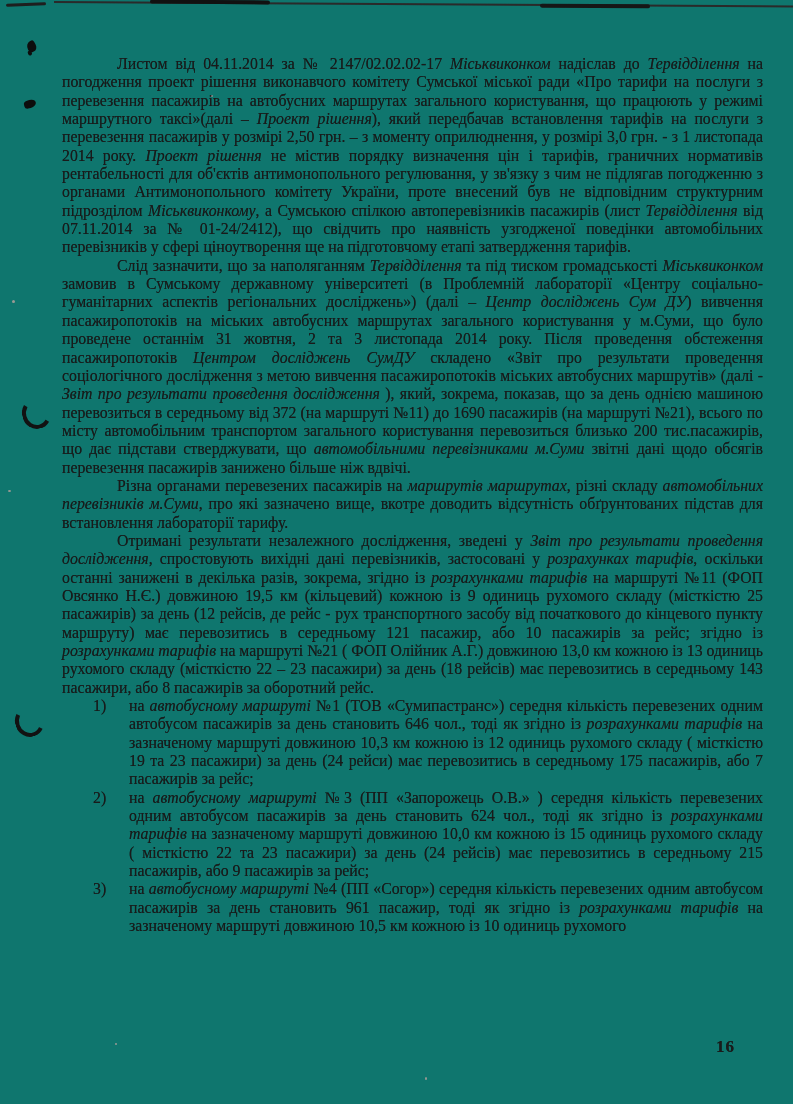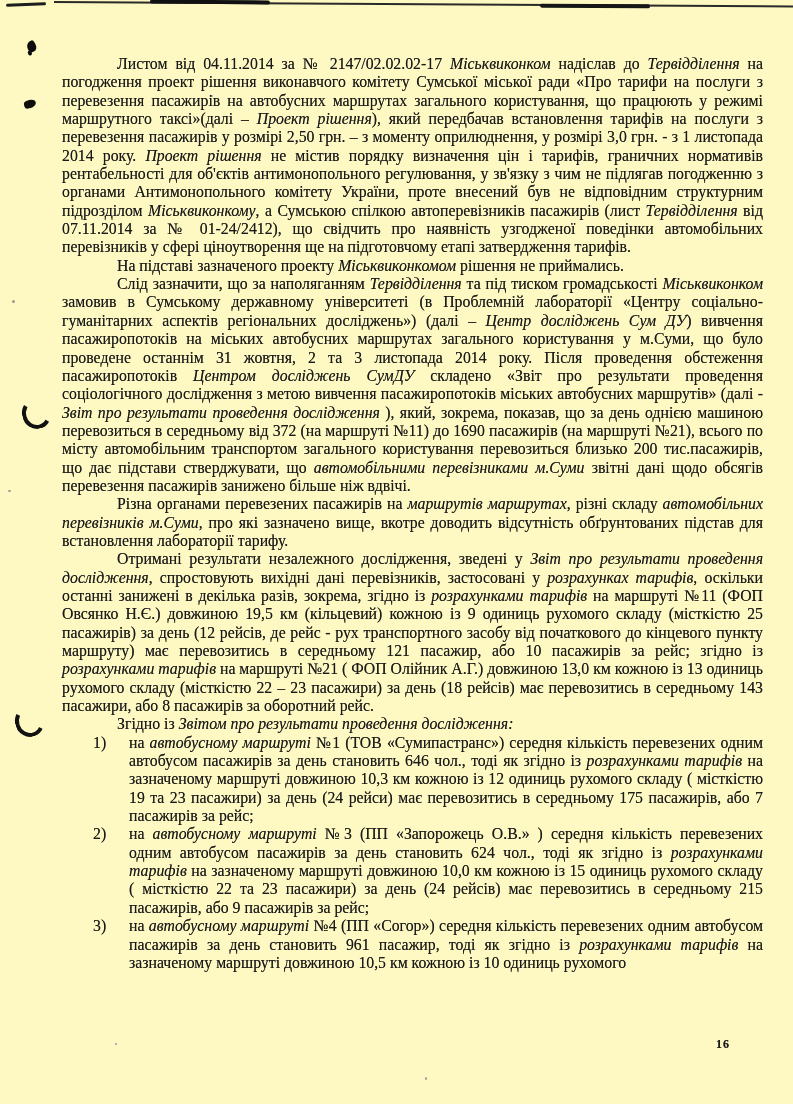--- a/index.html
+++ b/index.html
@@ -1,21 +1,21 @@
 <!DOCTYPE html>
 <html><head>
 <meta charset="utf-8">
 <style>
   html, body { margin: 0; padding: 0; background: #e8e8e6; }
   .page {
     position: relative;
     width: 793px;
     height: 1104px;
     margin: 0;
-    background: #fef9c3;
+    background: #0f766e;
     overflow: hidden;
     font-family: "Liberation Serif", "DejaVu Serif", serif;
     color: #1a1a1a;
   }
   
   .edge-a {
     position: absolute; left: 6px; top: 3px;
     width: 40px; height: 3px; background: #1e1e1e;
     transform: rotate(-2deg); border-radius: 2px;
   }
@@ -85,21 +85,21 @@
   .list-item .marker {
     flex: 0 0 36px;
     margin-left: 31px;
     text-align: left;
   }
   .list-item .item-text { flex: 1; text-align: justify; }
   i { font-style: italic; }
   .page-number {
     position: absolute;
     left: 716px; top: 1037px;
-    font-size: 12px;
+    font-size: 17px;
     font-weight: bold;
     letter-spacing: 1px;
     text-shadow: 0 0 0.5px rgba(10,10,10,0.6);
   }
 </style>
 </head>
 <body>
 
 <div class="page">
 
@@ -115,25 +115,23 @@
   <span class="pen-mark pen-mark-2"></span>
 
   <span class="speck speck-1"></span>
   <span class="speck speck-2"></span>
   <span class="speck speck-3"></span>
   <span class="speck speck-4"></span>
   <span class="speck speck-5"></span>
 
   <div class="body-text">
     <p class="para"><span>Листом від 04.11.2014 за № 2147/02.02.02-17  </span><i>Міськвиконком</i><span> надіслав до </span><i>Тервідділення</i><span>  на погодження проект рішення виконавчого комітету Сумської міської ради «Про тарифи на послуги з перевезення пасажирів на автобусних маршрутах загального користування, що працюють у режимі маршрутного таксі»(далі – </span><i>Проект рішення</i><span>), який передбачав встановлення тарифів на послуги з перевезення пасажирів у розмірі 2,50 грн. – з моменту оприлюднення, у розмірі 3,0 грн. - з 1 листопада 2014 року. </span><i>Проект рішення</i><span> не містив порядку визначення цін і тарифів, граничних нормативів рентабельності для об'єктів антимонопольного регулювання, у зв'язку з чим  не підлягав погодженню з органами Антимонопольного комітету України, проте внесений був не відповідним структурним підрозділом </span><i>Міськвиконкому</i><span>, а Сумською спілкою автоперевізників пасажирів (лист </span><i>Тервідділення</i><span> від 07.11.2014 за № 01-24/2412), що свідчить про наявність узгодженої поведінки автомобільних перевізників у сфері ціноутворення ще на підготовчому етапі  затвердження тарифів.</span></p>
-    <p class="para"><span>На підставі зазначеного проекту  </span><i>Міськвиконкомом</i><span> рішення не приймались.</span></p>
     <p class="para"><span>Слід зазначити, що за наполяганням </span><i>Тервідділення</i><span> та під тиском громадськості </span><i>Міськвиконком</i><span>  замовив в Сумському державному університеті (в Проблемній лабораторії «Центру соціально-гуманітарних аспектів регіональних досліджень») (далі – </span><i>Центр досліджень Сум ДУ</i><span>) вивчення пасажиропотоків на міських автобусних маршрутах загального користування у м.Суми, що було проведене останнім 31 жовтня, 2 та 3 листопада 2014 року. Після проведення обстеження пасажиропотоків </span><i>Центром досліджень СумДУ</i><span> складено «Звіт про результати проведення соціологічного дослідження  з метою вивчення пасажиропотоків міських автобусних маршрутів» (далі - </span><i>Звіт про результати проведення  дослідження</i><span> ), який, зокрема,  показав, що за день однією машиною перевозиться в середньому від 372 (на маршруті №11) до 1690 пасажирів (на маршруті №21), всього по місту автомобільним транспортом загального користування перевозиться  близько 200 тис.пасажирів, що дає підстави стверджувати, що </span><i>автомобільними перевізниками м.Суми</i><span> звітні дані щодо обсягів перевезення пасажирів занижено більше ніж  вдвічі.</span></p>
     <p class="para"><span>Різна органами перевезених пасажирів на </span><i>маршрутів маршрутах</i><span>, різні складу </span><i>автомобільних перевізників м.Суми</i><span>, про які зазначено вище, вкотре доводить відсутність обґрунтованих  підстав для  встановлення лабораторії тарифу.</span></p>
     <p class="para"><span>Отримані результати незалежного дослідження, зведені у </span><i>Звіт про результати проведення  дослідження</i><span>,  спростовують вихідні дані перевізників, застосовані у </span><i>розрахунках тарифів</i><span>, оскільки  останні занижені в декілька разів, зокрема, згідно із </span><i>розрахунками тарифів</i><span> на маршруті №11 (ФОП Овсянко Н.Є.)  довжиною 19,5 км  (кільцевий) кожною із 9 одиниць рухомого складу (місткістю 25 пасажирів)  за день (12 рейсів, де рейс - рух транспортного засобу від початкового до кінцевого пункту маршруту) має перевозитись в середньому 121 пасажир, або 10 пасажирів за рейс;  згідно із </span><i>розрахунками тарифів</i><span> на маршруті №21 ( ФОП Олійник А.Г.) довжиною 13,0 км кожною із 13 одиниць рухомого складу (місткістю 22 – 23 пасажири) за день (18 рейсів) має перевозитись в середньому  143 пасажири, або 8 пасажирів за оборотний рейс.</span></p>
-    <p class="para"><span>Згідно із </span><i>Звітом  про результати проведення  дослідження:</i></p>
 
     <div class="list">
       <div class="list-item">
         <span class="marker">1)</span>
         <span class="item-text"><span>на </span><i>автобусному маршруті</i><span> №1 (ТОВ «Сумипастранс») середня кількість перевезених одним автобусом пасажирів за  день становить 646 чол., тоді як згідно із </span><i>розрахунками тарифів</i><span> на зазначеному маршруті довжиною 10,3 км кожною із 12 одиниць рухомого складу ( місткістю 19 та 23 пасажири) за день (24 рейси)  має перевозитись в середньому 175 пасажирів, або 7 пасажирів за  рейс;</span></span>
       </div>
       <div class="list-item">
         <span class="marker">2)</span>
         <span class="item-text"><span>на </span><i>автобусному маршруті</i><span> №3 (ПП «Запорожець О.В.» ) середня кількість перевезених одним автобусом пасажирів за  день становить 624 чол., тоді як згідно із </span><i>розрахунками тарифів</i><span> на зазначеному маршруті довжиною 10,0 км кожною із 15 одиниць рухомого складу ( місткістю 22 та 23 пасажири) за день (24 рейсів)  має перевозитись в середньому 215 пасажирів, або  9 пасажирів за  рейс;</span></span>
       </div>

